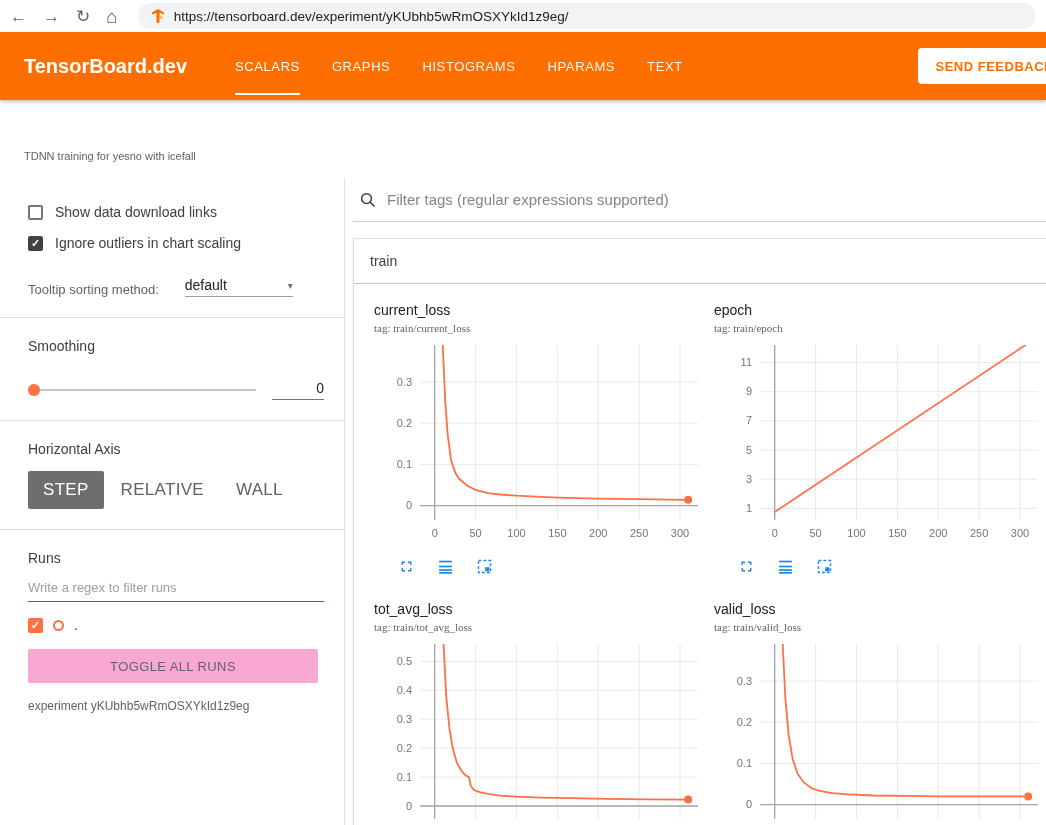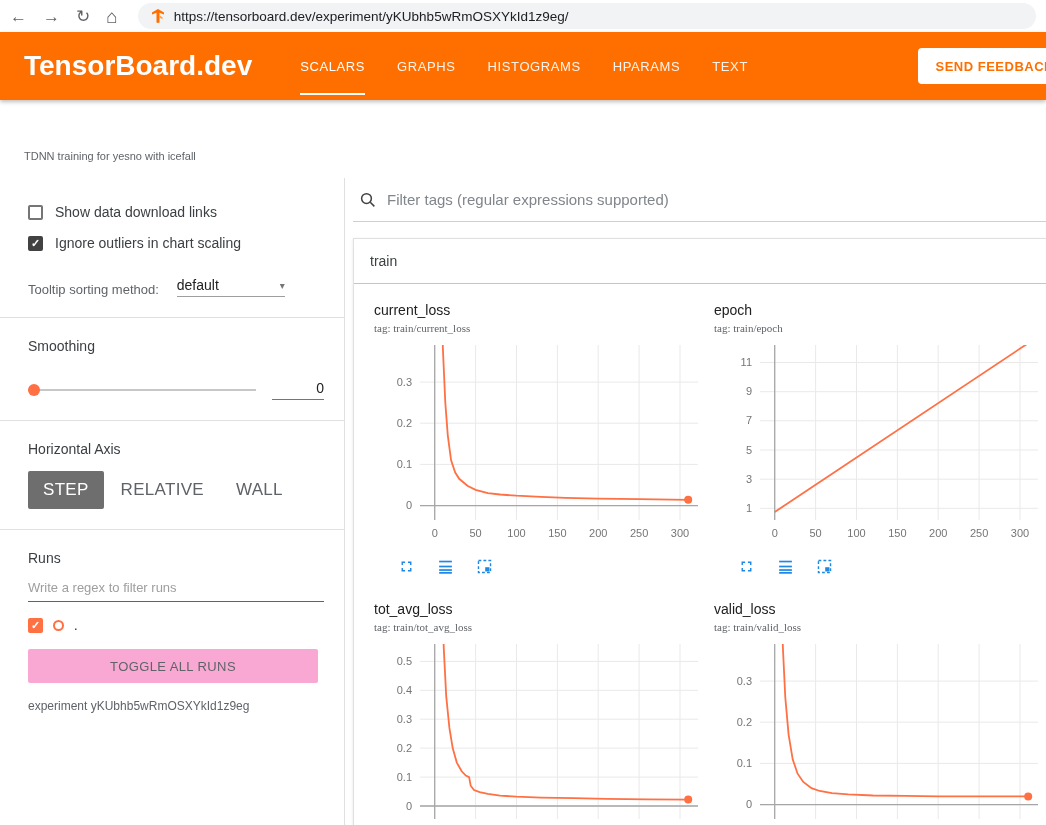--- a/index.html
+++ b/index.html
@@ -7,21 +7,21 @@
   .screen { position:relative; width:1046px; height:825px; overflow:hidden; background:#fff; }
 
   
   .browser-bar { height:32px; display:flex; align-items:center; padding:0 10px; gap:16px; background:#fff; }
   .nav-ico { font-size:17px; color:#5f6368; cursor:pointer; line-height:1; }
   .address-bar { flex:1; height:26px; background:#f1f3f4; border-radius:13px; display:flex; align-items:center; padding:0 12px; gap:8px; margin-left:4px; }
   .url { font-size:13.5px; color:#202124; }
 
   
   .tb-header { height:68px; background:#ff6f00; display:flex; align-items:center; padding:0 24px; position:relative; box-shadow:0 2px 4px rgba(0,0,0,.25); z-index:5; }
-  .brand { color:#fff; font-size:28px; font-weight:bold; margin-right:48px; white-space:nowrap; }
+  .brand { color:#fff; font-size:20px; font-weight:bold; margin-right:48px; white-space:nowrap; }
   .tabs { display:flex; gap:32px; height:100%; align-items:stretch; }
   .tab { color:rgba(255,255,255,.92); font-size:13px; letter-spacing:.6px; font-weight:500; position:relative; display:flex; align-items:center; cursor:pointer; white-space:nowrap; }
   .tab.active { color:#fff; }
   .tab.active::after { content:""; position:absolute; bottom:5px; left:0; right:0; height:2px; background:#fff; }
   .feedback-btn { position:absolute; right:-26px; top:16px; background:#fff; color:#ff6f00; border:none; border-radius:4px; height:36px; padding:0 18px; font-size:13px; font-weight:bold; letter-spacing:.5px; font-family:"Liberation Sans",sans-serif; cursor:pointer; }
 
   
   .desc-bar { height:78px; display:flex; align-items:flex-end; padding:0 0 16px 24px; color:#5f6368; font-size:11px; }
 
   
@@ -30,21 +30,21 @@
   .side-section { padding:0 20px 20px 28px; }
   .divider { border-top:1px solid #e0e0e0; margin:0 0 20px 0; }
 
   .check-row { display:flex; align-items:center; gap:12px; margin-bottom:15px; font-size:14px; color:#3c4043; cursor:pointer; }
   .cb { width:15px; height:15px; border:2px solid #757575; border-radius:2px; background:#fff; display:inline-flex; align-items:center; justify-content:center; flex:none; }
   .cb span { display:none; }
   .cb.checked { background:#424242; border-color:#424242; }
   .cb.checked span { display:block; color:#fff; font-size:11px; font-weight:bold; line-height:1; }
   .cb.run-cb.checked { background:#ff7043; border-color:#ff7043; }
 
-  .tooltip-row { display:flex; align-items:flex-end; gap:18px; margin-top:26px; font-size:13px; color:#5f6368; }
+  .tooltip-row { display:flex; align-items:flex-end; gap:26px; margin-top:26px; font-size:13px; color:#5f6368; }
   .dropdown { display:flex; align-items:center; justify-content:space-between; width:108px; border-bottom:1px solid #9e9e9e; font-size:14px; color:#212121; padding-bottom:3px; cursor:pointer; }
   .dropdown .arrow { color:#757575; font-size:10px; }
 
   .section-label { font-size:13px; color:#5f6368; }
   .slider-row { display:flex; align-items:center; gap:16px; margin-top:26px; }
   .slider { position:relative; flex:1; height:2px; background:#c7c7c7; cursor:pointer; }
   .slider .thumb { position:absolute; left:0; top:-5px; width:12px; height:12px; border-radius:50%; background:#ff7043; }
   .slider-val { width:52px; border-bottom:1px solid #757575; text-align:right; font-size:14px; color:#212121; padding-bottom:3px; }
 
   .axis-btns { display:flex; gap:2px; margin-top:14px; }

